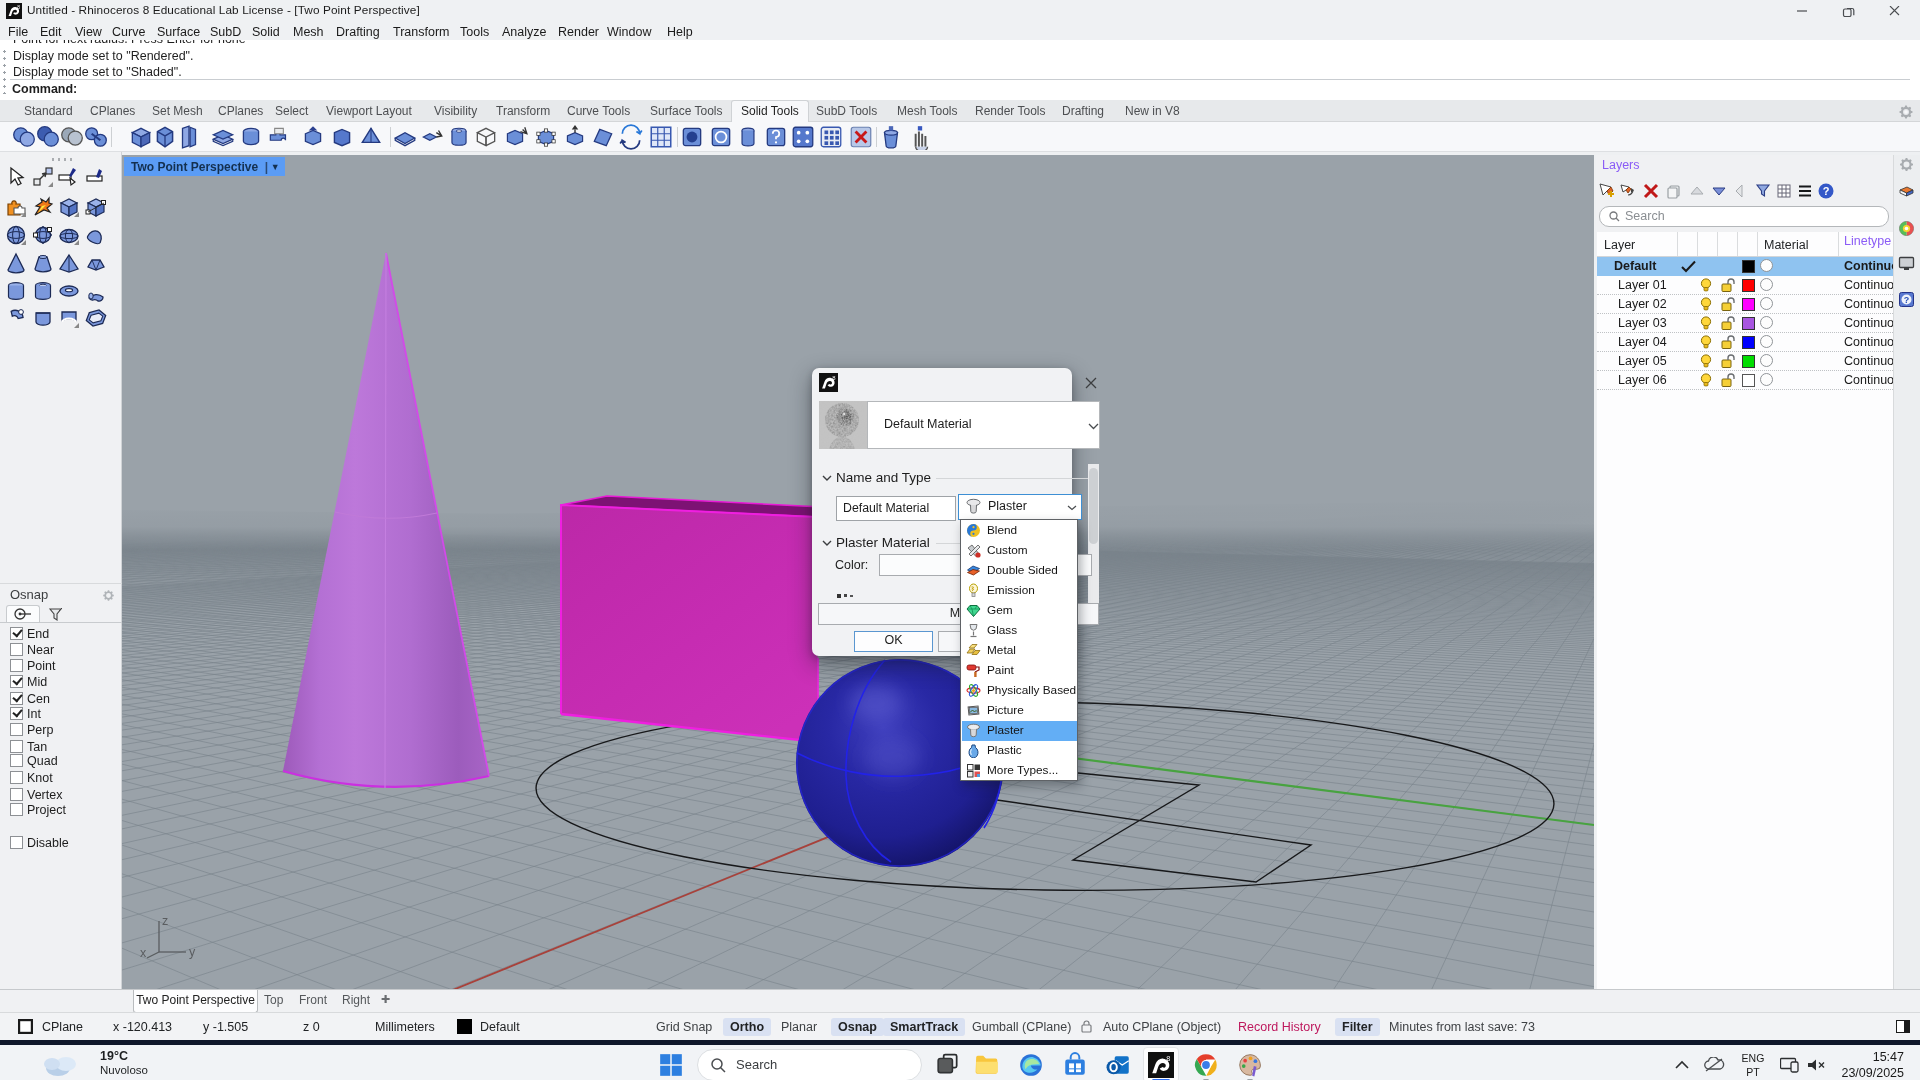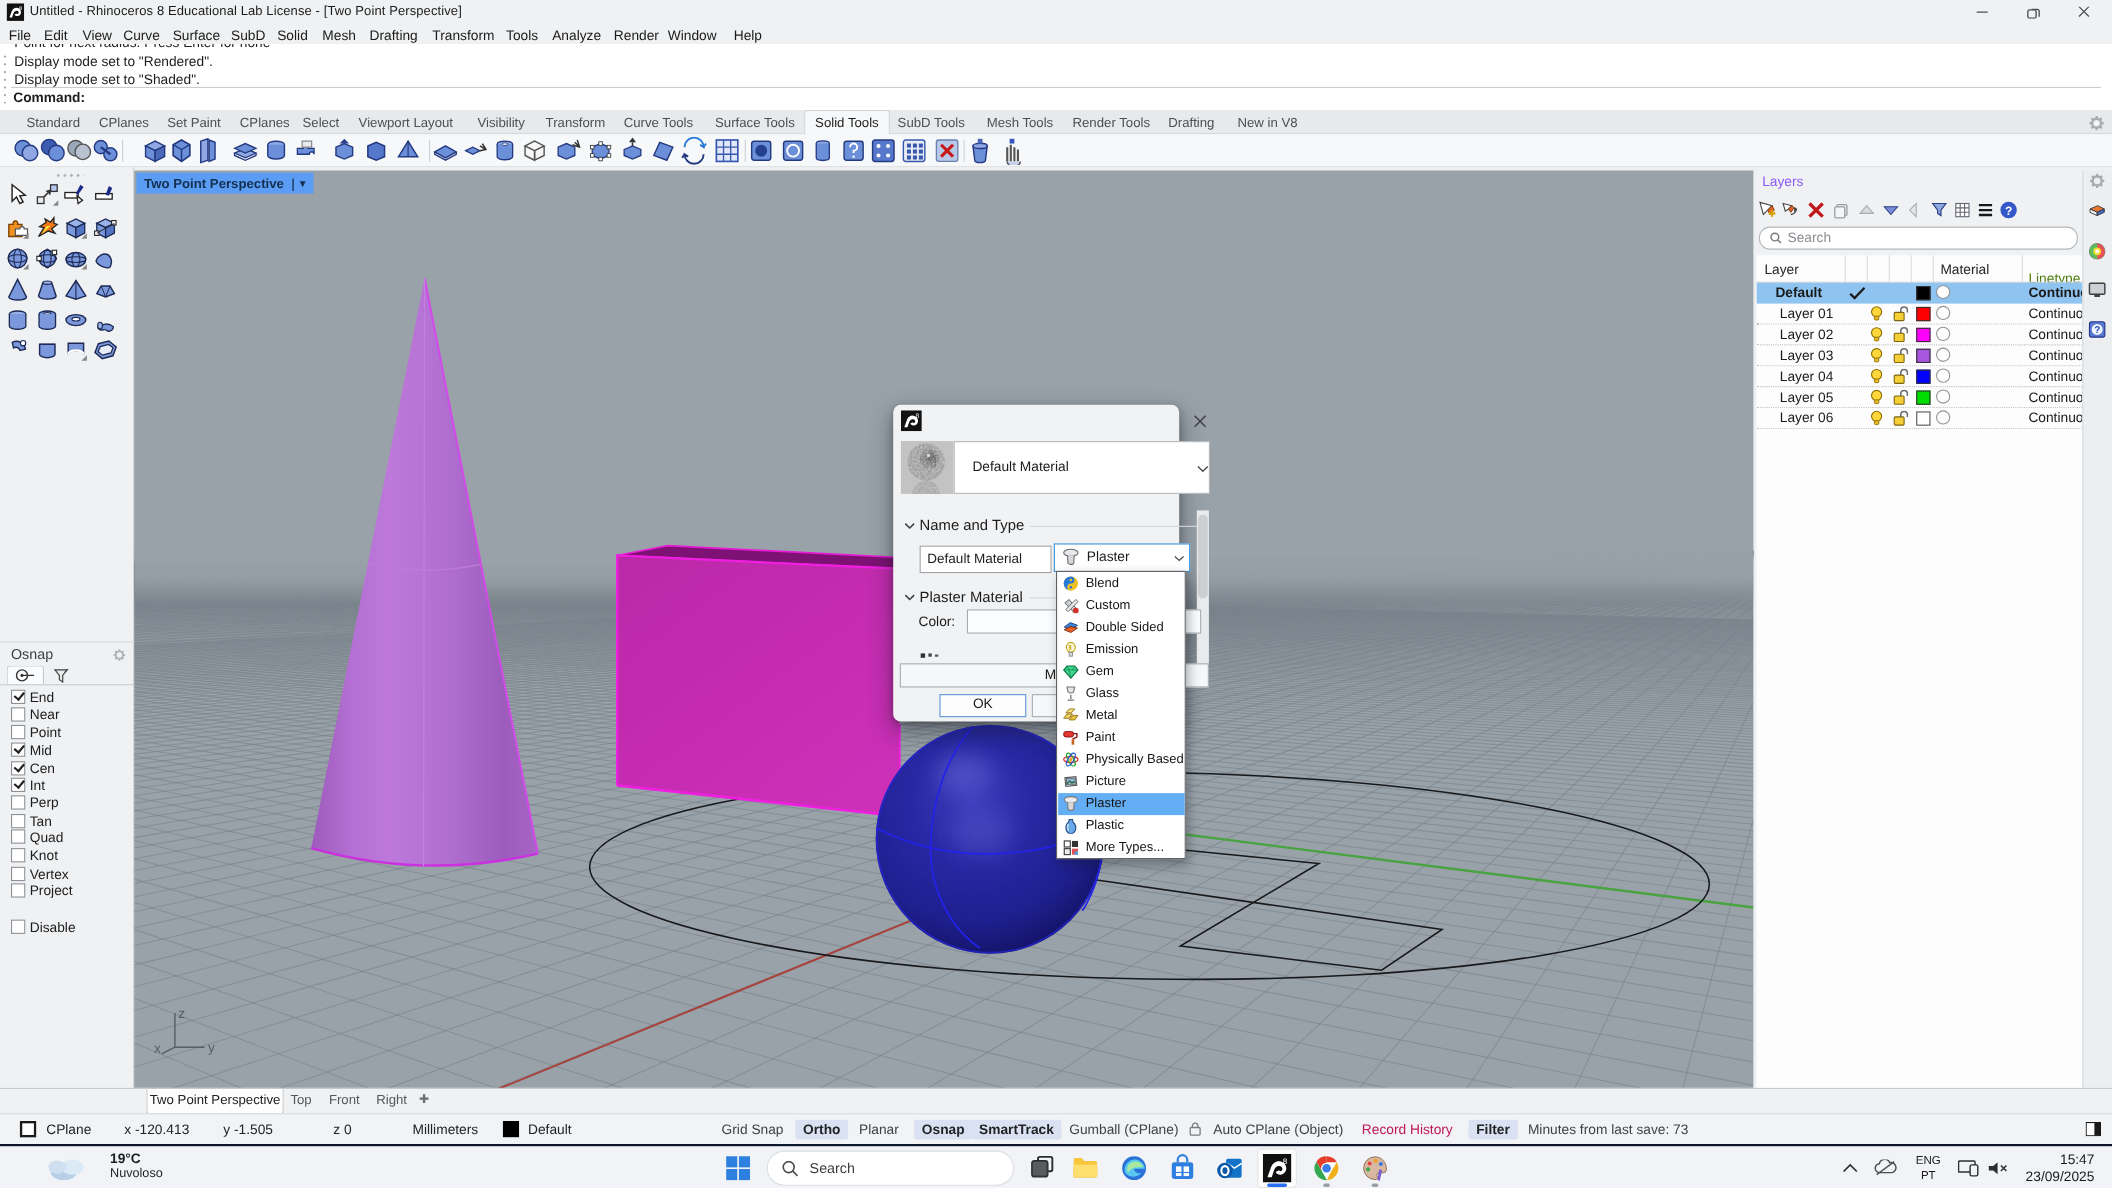--- a/index.html
+++ b/index.html
@@ -49,21 +49,21 @@
 #rightstrip{position:absolute;left:1893px;top:155px;width:27px;height:857px;background:#eceef0;border-left:1px solid #d8dadc}
 
 #vtabs{position:absolute;left:0;top:989px;width:1920px;height:23px;background:#f0f1f3;border-top:1px solid #c6c9cc;font-size:12px;color:#55585b}
 #vtabs .vtab{position:absolute;top:0px;height:23px;padding:3px 0 0 0}
 #vtabs .vactive{background:#fdfdfe;border:1px solid #b9bcbf;border-top:none;border-radius:0 0 3px 3px;color:#222 !important;}
 
 #statusbar{position:absolute;left:0;top:1012px;width:1920px;height:28px;background:#f2f3f5;border-top:1px solid #d8dadc;font-size:12.5px;color:#212325}
 #statusbar span{position:absolute;top:7px;white-space:nowrap}
 #statusbar .pill{background:#d9e1f2;border-radius:3px;padding:2px 7px;top:5px;font-weight:bold}
 
-#taskbar{position:absolute;left:0;top:1040px;width:1920px;height:40px;background:#f1f3f6;border-top:2px solid #0f172a}
+#taskbar{position:absolute;left:0;top:1040px;width:1920px;height:40px;background:#f1f3f6;border-top:5px solid #0f172a}
 #tb-weather{position:absolute;left:100px;top:4px;font-size:12.5px;color:#1d1f21}
 #tb-weather .l2{font-size:11.5px;margin-top:1px}
 #searchpill{position:absolute;left:697px;top:4px;width:225px;height:32px;background:#ffffff;border:1px solid #dcdfe2;border-radius:16px;color:#3a3d40;font-size:13px}
 #tb-clock{position:absolute;left:1828px;top:4px;width:76px;text-align:right;font-size:12.5px;color:#1a1a1a;line-height:16px}
 #tb-lang{position:absolute;left:1738px;top:6px;width:30px;text-align:center;font-size:10.5px;color:#1a1a1a;line-height:14px}
 .ticon{position:absolute;top:7px}
 </style></head>
 <body>
 
 <div id="titlebar">
@@ -102,21 +102,21 @@
 <div id="cmd">
  <div class="dots"></div>
  <div class="clip">Point for next radius. Press Enter for none<br>Display mode set to "Rendered".<br>Display mode set to "Shaded".</div>
  <div class="sep"></div>
  <div class="cmdline">Command:</div>
 </div>
 
 <div id="ttabs">
  <span style="left:24px">Standard</span>
     <span style="left:90px">CPlanes</span>
-    <span style="left:152px">Set Paint</span>
+    <span style="left:152px">Set Mesh</span>
     <span style="left:218px">CPlanes</span>
     <span style="left:275px">Select</span>
     <span style="left:326px">Viewport Layout</span>
     <span style="left:434px">Visibility</span>
     <span style="left:496px">Transform</span>
     <span style="left:567px">Curve Tools</span>
     <span style="left:650px">Surface Tools</span>
     <span class="active" style="left:731px;top:0px">Solid Tools</span>
     <span style="left:816px">SubD Tools</span>
     <span style="left:897px">Mesh Tools</span>
@@ -953,21 +953,21 @@
  <div id="rp-search">
       <svg width="11" height="11" style="position:absolute;left:9px;top:4px">
         <circle cx="4.5" cy="4.5" r="3.5" fill="none" stroke="#77797c" stroke-width="1.3"></circle>
         <line x1="7" y1="7" x2="10" y2="10" stroke="#77797c" stroke-width="1.3"></line>
       </svg>
       <span style="position:absolute;left:25px;top:2px">Search</span>
     </div>
  <div id="rp-table">
   <div style="position:absolute;left:7px;top:6px;color:#232527">Layer</div>
   <div style="position:absolute;left:167px;top:6px;color:#232527">Material</div>
-  <div style="position:absolute;left:247px;top:14px;color:#4d7c0f">Linetype</div>
+  <div style="position:absolute;left:247px;top:2px;color:#8b5cf6">Linetype</div>
   <div style="position:absolute;left:80px;top:0;height:25px;border-left:1px solid #dadcde"></div>
       <div style="position:absolute;left:100px;top:0;height:25px;border-left:1px solid #dadcde"></div>
       <div style="position:absolute;left:120px;top:0;height:25px;border-left:1px solid #dadcde"></div>
       <div style="position:absolute;left:140px;top:0;height:25px;border-left:1px solid #dadcde"></div>
       <div style="position:absolute;left:160px;top:0;height:25px;border-left:1px solid #dadcde"></div>
       <div style="position:absolute;left:241px;top:0;height:25px;border-left:1px solid #dadcde"></div>
   <div style="position:absolute;left:0;top:24px;width:296px;border-top:1px solid #d2d5d8"></div>
   <div class="lrow" style="top:25px;background:#8fc3f0;">
         <div class="nm" style="font-weight:bold;left:17px">Default</div>
         <svg width="15" height="13" style="position:absolute;left:84px;top:3px">

